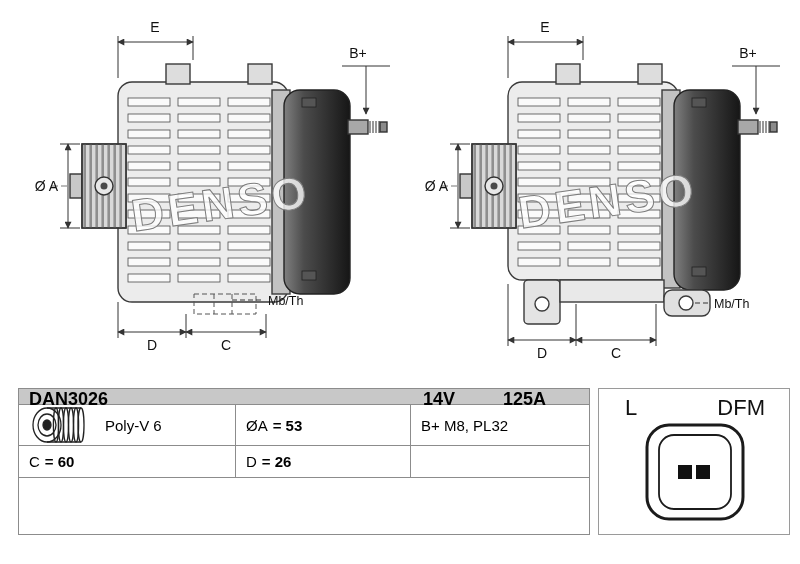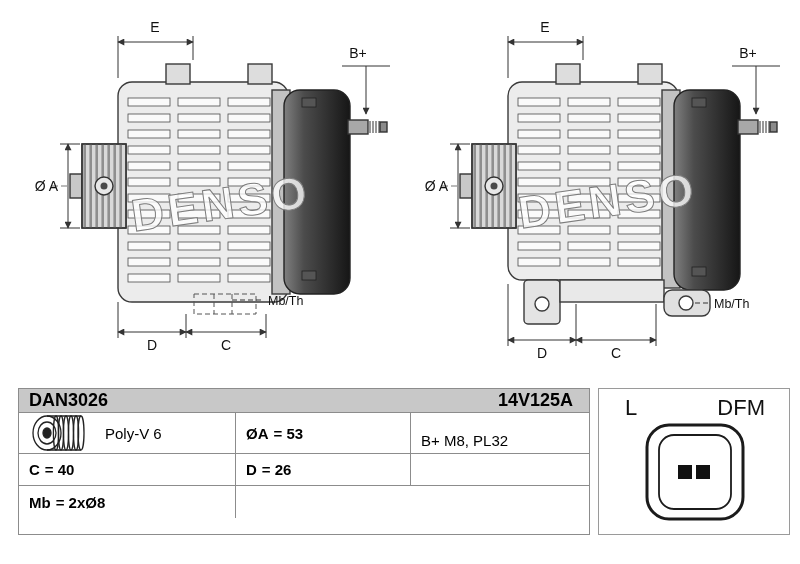--- a/index.html
+++ b/index.html
@@ -20,36 +20,36 @@
     fill:#ffffff; fill-opacity:0.78; stroke:#7d7d7d; stroke-width:1;
   }
 
   
   .spec-table {
     position:absolute; left:18px; top:388px; width:572px; height:147px;
     border:1px solid #8c8c8c; background:#fff;
   }
   .t-header {
     display:grid; grid-template-columns:217px 175px 178px;
-    background:#c8c8c8; height:24px; align-items:center;
+    background:#c8c8c8; height:16px; align-items:center;
     border-bottom:1px solid #8c8c8c;
     font-weight:bold; font-size:18px;
   }
   .t-header .model { padding-left:10px; }
-  .t-header .hdr-right { display:flex; justify-content:flex-end; padding:0 16px 0 12px; }
+  .t-header .hdr-right { display:flex; justify-content:flex-start; padding:0 16px 0 12px;gap:48px; }
   .t-row { display:grid; grid-template-columns:217px 175px 178px; }
   .t-cell {
     border-right:1px solid #8c8c8c; border-bottom:1px solid #8c8c8c;
     padding:4px 10px; font-size:15px; display:flex; align-items:center; gap:12px;
   }
-  .t-row .t-cell:last-child { border-right:none;align-items:flex-end; }
+  .t-row .t-cell:last-child { border-right:none; }
   .t-row.last .t-cell { border-bottom:none; }
   .row1 .t-cell { height:41px; }
   .row2 .t-cell, .row3 .t-cell { height:32px; }
-  .k { font-weight:bold; }
+  .k { font-weight:normal; }
   .v { font-weight:bold; margin-left:5px; }
 
   
   .connector-panel {
     position:absolute; left:598px; top:388px; width:192px; height:147px;
     border:1px solid #9a9a9a; background:#fff;
   }
   .conn-labels {
     display:flex; justify-content:space-between;
     padding:6px 24px 0 26px; font-size:22px; font-weight:500; color:#111;
@@ -229,32 +229,29 @@
     <div class="t-cell">
       <span><span class="k">ØA</span><span class="v">= 53</span></span>
     </div>
     <div class="t-cell">
       <span>B+ M8, PL32</span>
     </div>
   </div>
 
   <div class="t-row row2">
     <div class="t-cell">
-      <span><span class="k">C</span><span class="v">= 40</span></span>
+      <span><span class="k">C</span><span class="v">= 60</span></span>
     </div>
     <div class="t-cell">
       <span><span class="k">D</span><span class="v">= 26</span></span>
     </div>
     <div class="t-cell"></div>
   </div>
 
   <div class="t-row row3 last">
-    <div class="t-cell">
-      <span><span class="k">Mb</span><span class="v">= 2xØ8</span></span>
-    </div>
     <div class="t-cell"></div>
   </div>
 </div>
 
 <div class="connector-panel">
   <div class="conn-labels">
     <span>L</span>
     <span>DFM</span>
   </div>
   <svg width="190" height="108" viewBox="0 0 190 108" fill="none">

